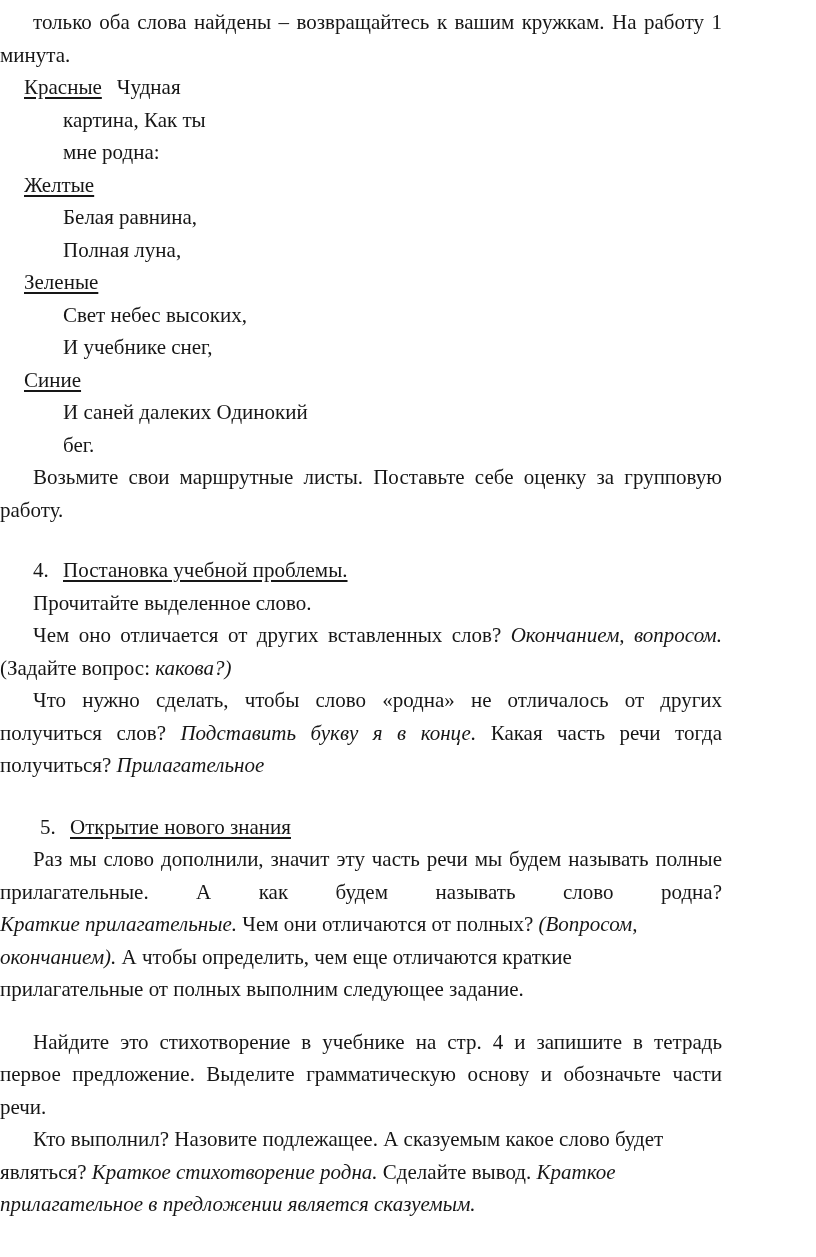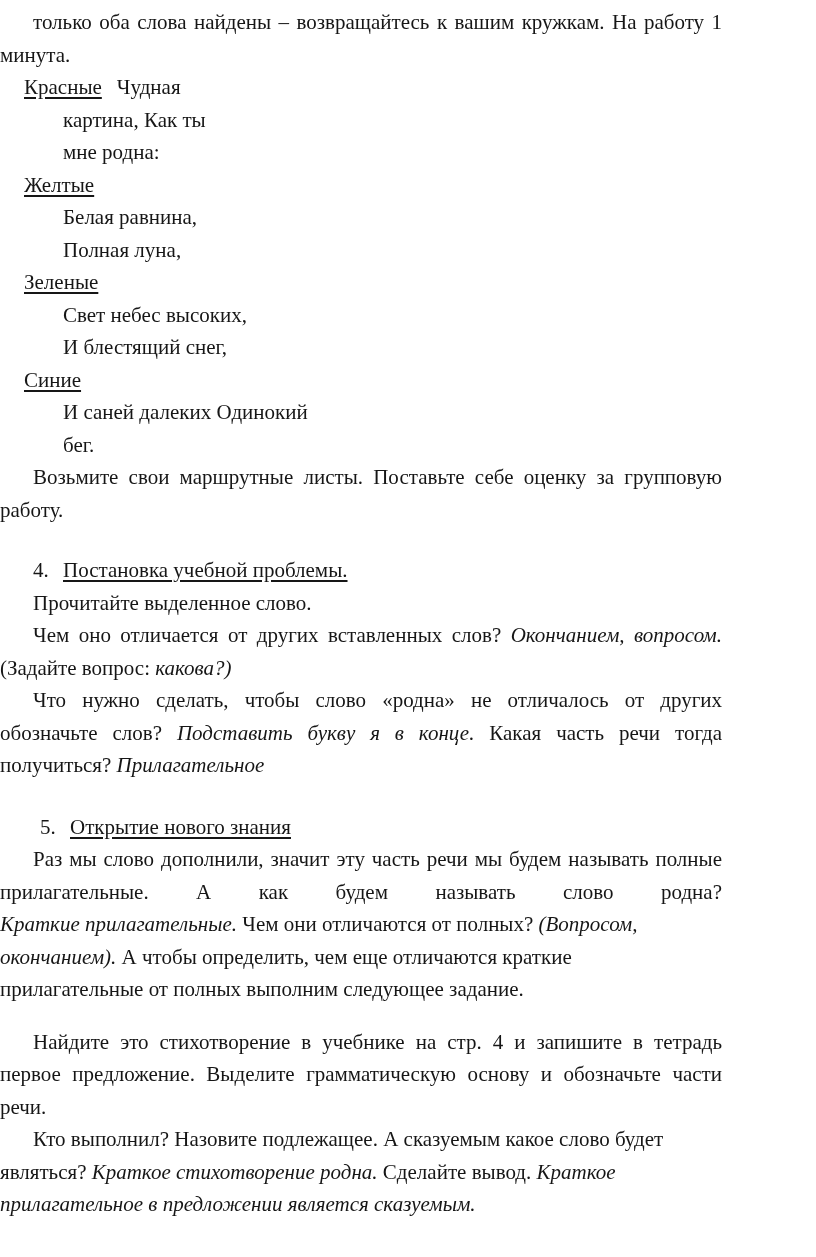--- a/index.html
+++ b/index.html
@@ -48,21 +48,21 @@
   <div class="ln pl28">
     <span class="ul">Желтые</span>
   </div>
   <div class="ln pl63">Белая равнина,</div>
   <div class="ln pl63">Полная луна,</div>
 
   <div class="ln pl28">
     <span class="ul">Зеленые</span>
   </div>
   <div class="ln pl63">Свет небес высоких,</div>
-  <div class="ln pl63">И блестящий снег,</div>
+  <div class="ln pl63">И учебнике снег,</div>
 
   <div class="ln pl28">
     <span class="ul">Синие</span>
   </div>
   <div class="ln pl63">И саней далеких Одинокий</div>
   <div class="ln pl63">бег.</div>
 
   <div class="ln jf ind">Возьмите свои маршрутные листы. Поставьте себе оценку за групповую</div>
   <div class="ln">работу.</div>
 
@@ -71,21 +71,21 @@
   </div>
   <div class="ln ind">Прочитайте выделенное слово.</div>
   <div class="ln jf ind">
     <span>Чем оно отличается от других вставленных слов? </span><span class="it">Окончанием, вопросом.</span>
   </div>
   <div class="ln">
     <span>(Задайте вопрос: </span><span class="it">какова?)</span>
   </div>
   <div class="ln jf ind">Что нужно сделать, чтобы слово «родна» не отличалось от других</div>
   <div class="ln jf">
-    <span>обозначьте слов? </span><span class="it">Подставить букву я в конце.</span><span> Какая часть речи тогда</span>
+    <span>получиться слов? </span><span class="it">Подставить букву я в конце.</span><span> Какая часть речи тогда</span>
   </div>
   <div class="ln">
     <span>получиться? </span><span class="it">Прилагательное</span>
   </div>
 
   <div class="ln ind gap29">
     <span class="num">5.</span><span class="ul">Открытие нового знания</span>
   </div>
   <div class="ln jf ind">Раз мы слово дополнили, значит эту часть речи мы будем называть полные</div>
   <div class="ln jf">прилагательные. А как будем называть слово родна?</div>

